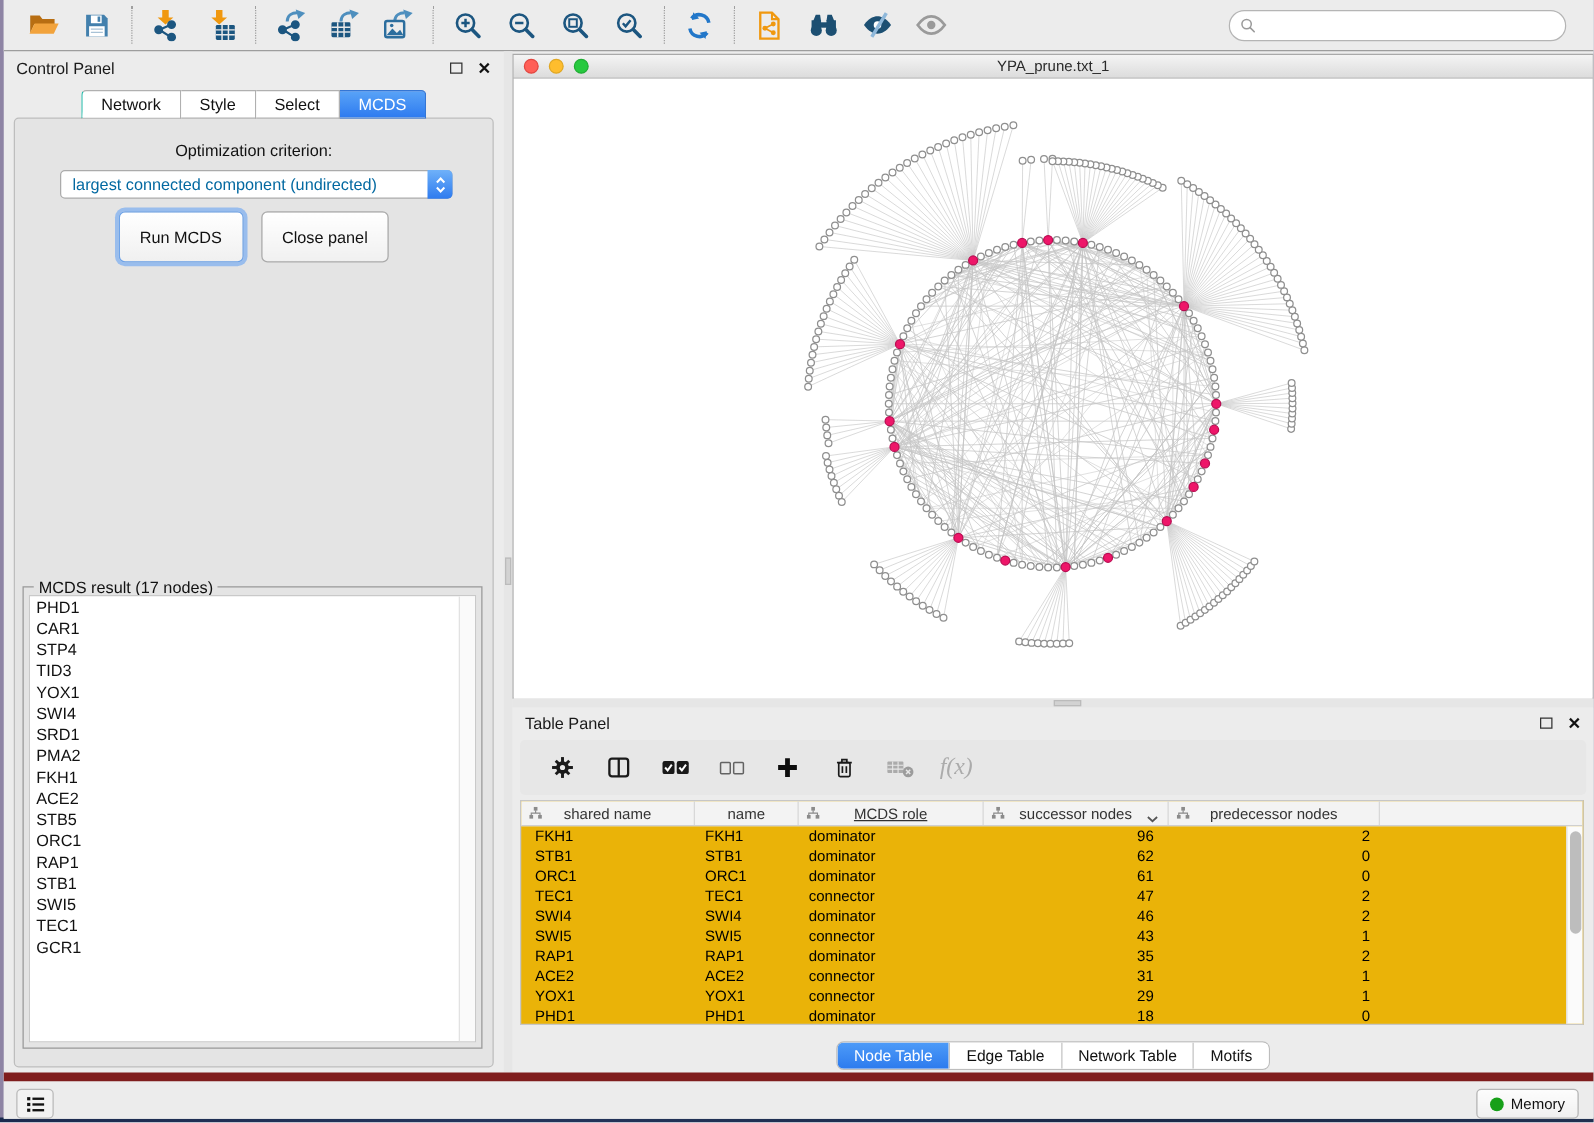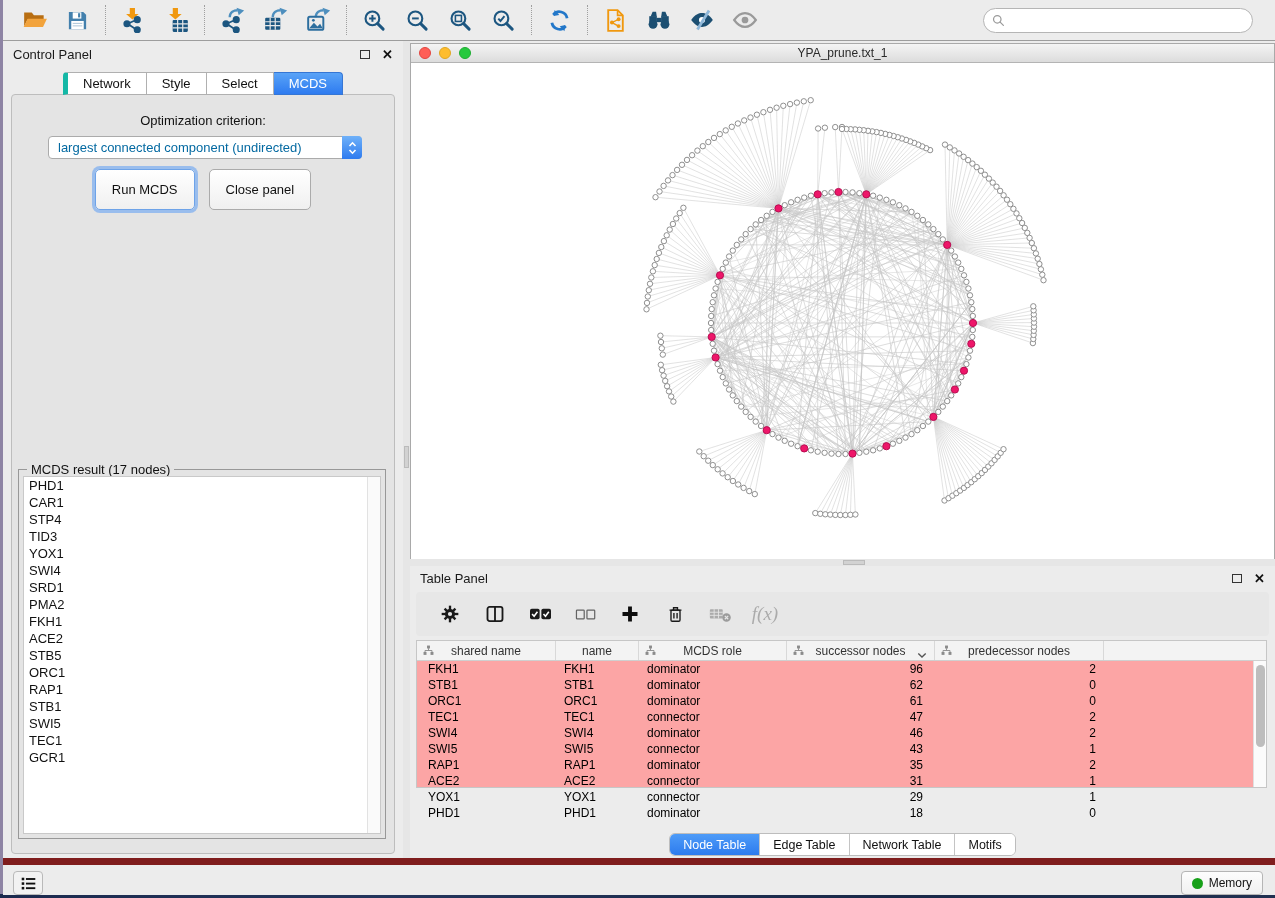--- a/index.html
+++ b/index.html
@@ -25,21 +25,21 @@
   
   .control-panel { position:absolute; left:0; top:0; width:400px; bottom:0; }
   .panel-titlebar { position:absolute; left:0; top:0; right:0; height:27px; display:flex; align-items:center;
     padding:0 10px; font-size:13px; color:#1a1a1a; }
   .panel-titlebar .spacer { flex:1; }
   .float-icon { width:10px; height:9px; border:1.5px solid #333; display:inline-block; margin-right:12px; }
   .close-icon { font-size:13px; font-weight:bold; color:#111; line-height:1; }
   .cp-tabs { position:absolute; top:31px; left:50%; transform:translateX(-50%); display:flex; z-index:2; }
   .cp-tab { height:23px; padding:0 15px; font-size:13px; color:#111; background:#fff;
     border:1px solid #b0b0b0; border-left:none; display:flex; align-items:center; }
-  .cp-tab:first-child { border-left:5px solid #14b8a6; border-radius:4px 0 0 0; }
+  .cp-tab:first-child { border-left:1px solid #14b8a6; border-radius:4px 0 0 0; }
   .cp-tab:last-child { border-radius:0 4px 0 0; }
   .cp-tab.sel { background:linear-gradient(#59a3f7,#2e7bf0); color:#fff; border-color:#3576d4; }
   .cp-body { position:absolute; left:8px; right:8px; top:53px; bottom:4px; background:#e4e4e4;
     border:1px solid #bdbdbd; border-radius:4px; }
   .opt-label { position:absolute; top:18px; left:0; right:0; text-align:center; font-size:13px; color:#111; }
   .dropdown { position:absolute; top:41px; left:36px; width:314px; height:23px; background:#fff;
     border:1px solid #ababab; border-radius:4px; display:flex; align-items:center; }
   .dropdown .dd-text { flex:1; font-size:13px; padding-left:9px; color:#0369a1; white-space:nowrap; }
   .dd-cap { width:20px; height:23px; margin:-1px -1px -1px 0; border-radius:0 4px 4px 0;
     background:linear-gradient(#6fb1f9,#2e7bef); display:flex; align-items:center; justify-content:center; }
@@ -72,21 +72,21 @@
   .net-canvas-wrap { position:relative; height:496px; background:#fff; overflow:hidden; }
 
   
   .table-panel { position:absolute; left:0; right:0; top:525px; bottom:0; background:#ececec; }
   .tp-titlebar { position:absolute; top:0; left:0; right:0; height:24px; display:flex; align-items:center;
     padding:0 10px; font-size:13px; color:#1a1a1a; }
   .tp-toolbar { position:absolute; top:26px; left:6px; right:6px; height:44px; background:#e7e7e7;
     border-radius:4px; display:flex; align-items:center; padding-left:22px; gap:21px; }
   .tp-tool { width:24px; height:24px; display:flex; align-items:center; justify-content:center; background:none; border:none; }
   .fx-label { font-size:19px; font-style:italic; font-family:"Liberation Serif", serif; color:#ababab; }
-  .grid-wrap { position:absolute; left:6px; right:8px; top:74px; height:148px; background:#fca5a5; border:1px solid #c6c6c6; }
+  .grid-wrap { position:absolute; left:6px; right:8px; top:74px; height:180px; background:#eab308; border:1px solid #c6c6c6; }
   .grid-header { display:flex; height:20px; background:#f3f3f3; border-bottom:1px solid #cfcfcf; }
   .gh-cell { position:relative; height:100%; border-right:1px solid #d8d8d8; display:flex;
     align-items:center; justify-content:center; font-size:12px; color:#333; }
   .gh-cell .colicon { position:absolute; left:6px; top:4px; }
   .gh-cell .sort { position:absolute; right:7px; top:7px; }
   .trow { display:flex; height:16px; }
   .tcell { font-size:12px; color:#000; line-height:16px; white-space:nowrap; overflow:hidden; }
   .grid-vtrack { position:absolute; right:0; top:20px; bottom:0; width:13px; background:#fbfbfb; border-left:1px solid #e0e0e0; }
   .grid-thumb { position:absolute; left:2px; top:4px; width:9px; height:82px; background:#bdbdbd; border-radius:5px; }
   .tp-tabs { position:absolute; left:0; right:0; top:267px; display:flex; justify-content:center; }
@@ -1238,21 +1238,21 @@
                         <rect x="4.4" y="0.6" width="3.2" height="3.2"></rect>
                         <rect x="0.6" y="7.6" width="3.2" height="3.2"></rect>
                         <rect x="8.2" y="7.6" width="3.2" height="3.2"></rect>
                       </g>
                     </svg></span>
                   <span>shared name</span>
                 </div>
                 <div class="gh-cell" style="width: 83px;">
                   <span>name</span>
                 </div>
-                <div class="gh-cell" style="width: 148px;">
+                <div class="gh-cell" style="width: 148px; text-decoration: underline;">
                   <span class="colicon"><svg viewBox="0 0 12 12" width="11" height="11">
                       <path d="M6 3.5v2.2M2.2 8V6h7.6v2" stroke="#8b8b8b" fill="none"></path>
                       <g fill="#8b8b8b">
                         <rect x="4.4" y="0.6" width="3.2" height="3.2"></rect>
                         <rect x="0.6" y="7.6" width="3.2" height="3.2"></rect>
                         <rect x="8.2" y="7.6" width="3.2" height="3.2"></rect>
                       </g>
                     </svg></span>
                   <span>MCDS role</span>
                 </div>

